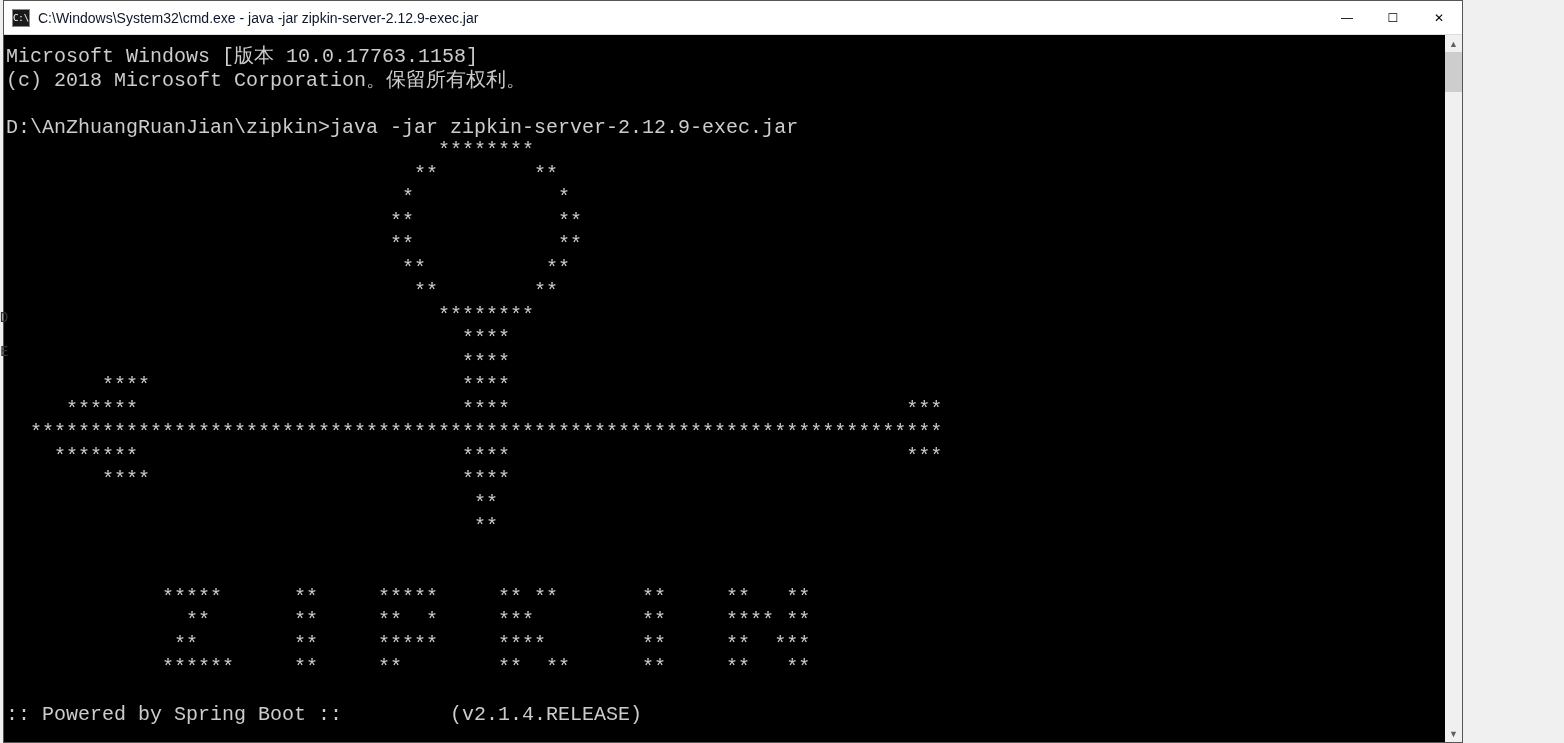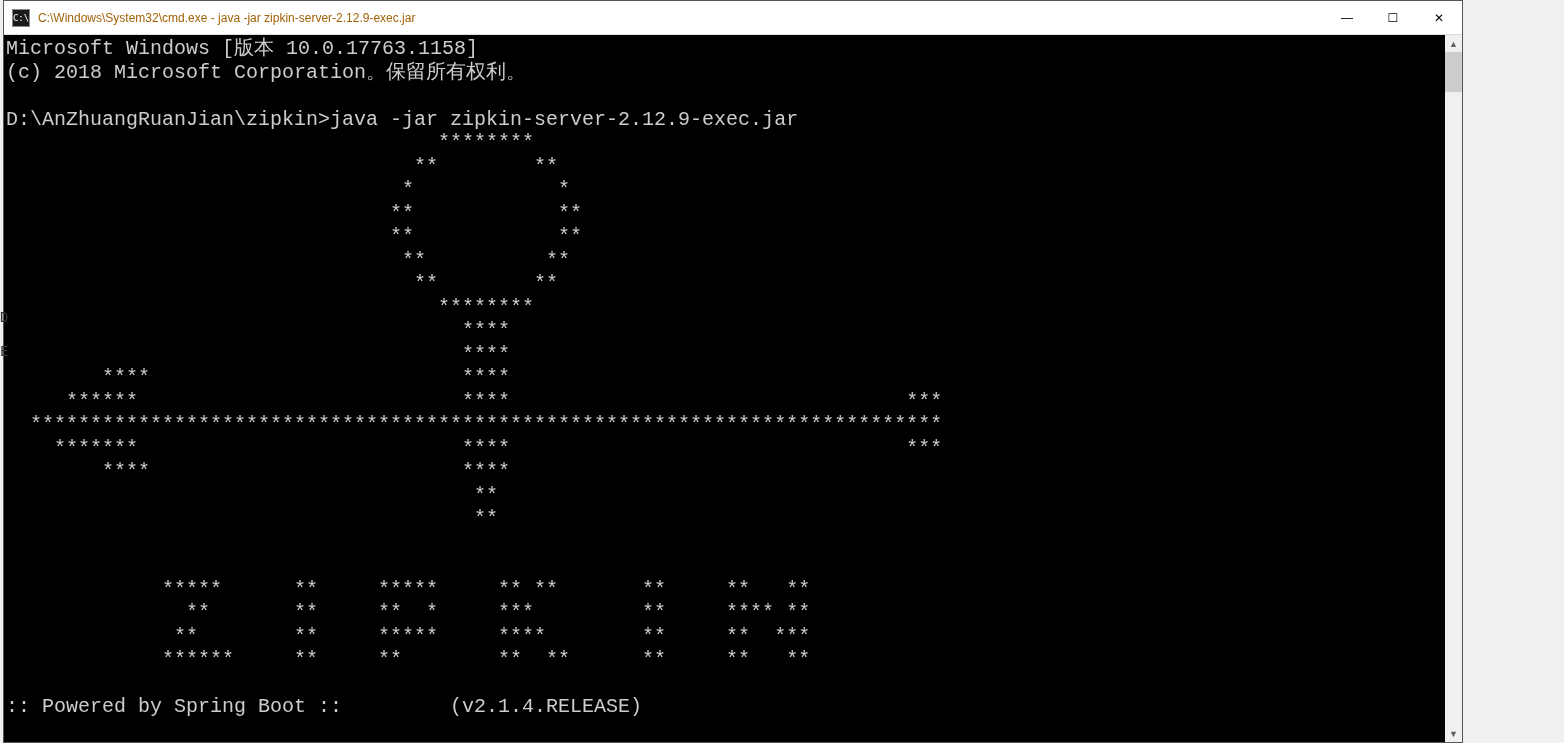--- a/index.html
+++ b/index.html
@@ -38,22 +38,22 @@
     border: 1px solid #888;
     margin-right: 8px;
     font-size: 9px;
     color: #fff;
     display: flex;
     align-items: center;
     justify-content: center;
     font-family: monospace;
   }
   .title-text {
-    font-size: 12px;
-    color: #a16207;
+    font-size: 14px;
+    color: #0f172a;
     flex: 1;
     white-space: nowrap;
     overflow: hidden;
   }
   .win-controls {
     display: flex;
     height: 100%;
   }
   .win-btn {
     width: 46px;
@@ -72,21 +72,21 @@
     overflow: hidden;
   }
   .terminal {
     flex: 1;
     background: #000;
     color: #cccccc;
     font-family: "NSimSun", "SimSun", "Consolas", "Courier New", monospace;
     font-size: 20px;
     line-height: 23.5px;
     white-space: pre;
-    padding: 2px 0 0 2px;
+    padding: 10px 0 0 2px;
     overflow: hidden;
   }
   .scrollbar {
     width: 17px;
     background: #f0f0f0;
     display: flex;
     flex-direction: column;
     flex-shrink: 0;
   }
   .sb-btn {

